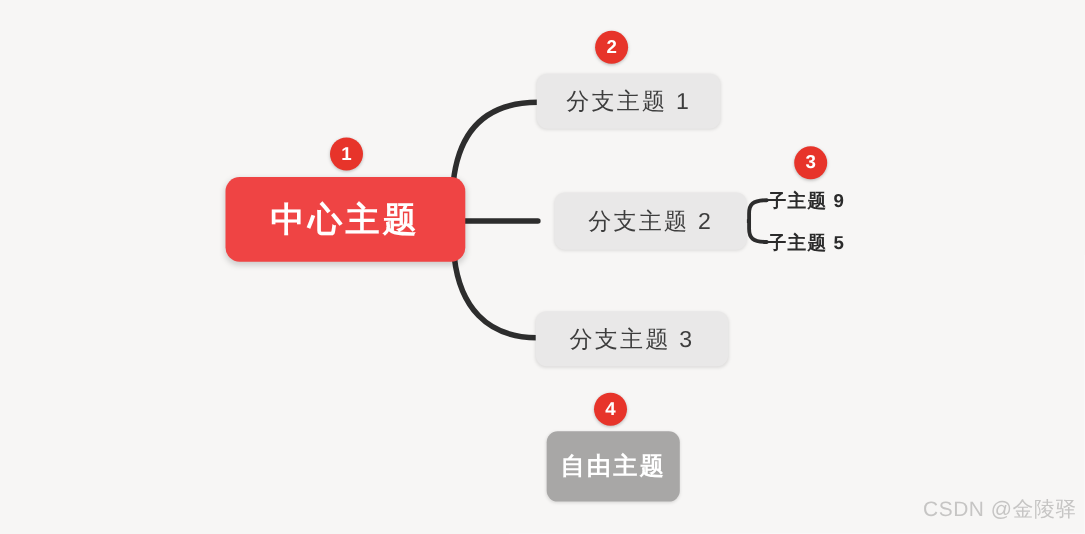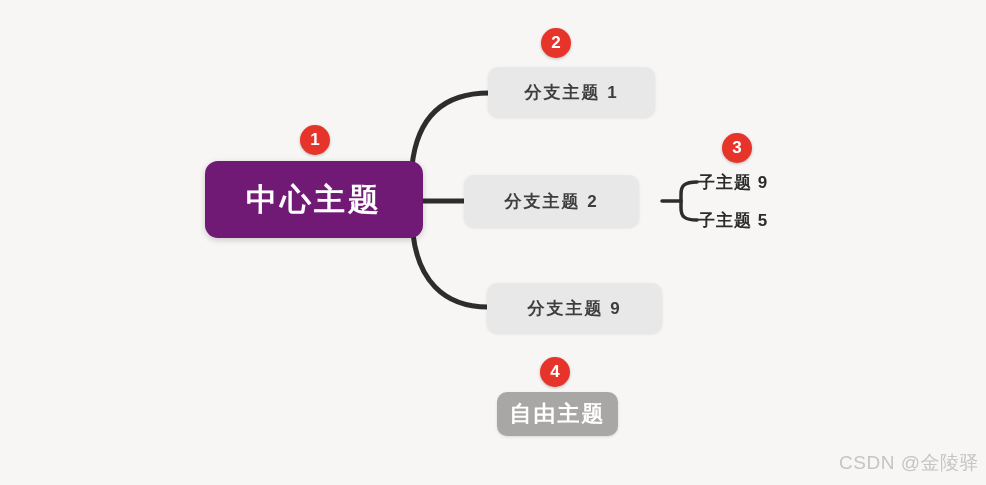--- a/index.html
+++ b/index.html
@@ -28,53 +28,53 @@
     position: absolute;
     display: flex;
     align-items: center;
     justify-content: center;
     cursor: default;
     white-space: nowrap;
   }
   .node-central {
     left: 205px; top: 161px;
     width: 218px; height: 77px;
-    background: #701a75;
+    background: #ef4444;
     border-radius: 13px;
     color: #ffffff;
     font-size: 31px;
     font-weight: 700;
     letter-spacing: 3px;
     box-shadow: 0 2px 6px rgba(0,0,0,0.18);
     font-family: Liberation Mono, monospace;
   }
   .node-branch {
     background: #e9e8e8;
     border-radius: 10px;
     color: #3d3d3d;
-    font-size: 17px;
-    font-weight: 700;
+    font-size: 21px;
+    font-weight: 400;
     letter-spacing: 2px;
     box-shadow: 0 1px 3px rgba(0,0,0,0.10);
   }
   .node-branch-1 { left: 488px; top: 67px;  width: 167px; height: 50px; }
-  .node-branch-2 { left: 464px; top: 175px; width: 175px; height: 52px; }
+  .node-branch-2 { left: 504px; top: 175px; width: 175px; height: 52px; }
   .node-branch-3 { left: 487px; top: 283px; width: 175px; height: 50px; }
   .node-sub {
     color: #2b2b2b;
     font-size: 17px;
     font-weight: 600;
     letter-spacing: 1px;
     height: 22px;
   }
   .node-sub-1 { left: 698px; top: 171px; }
   .node-sub-2 { left: 698px; top: 209px; }
   .node-free {
     left: 497px; top: 392px;
-    width: 121px; height: 44px;
+    width: 121px; height: 64px;
     background: #a8a7a6;
     border-radius: 10px;
     color: #ffffff;
     font-size: 22px;
     font-weight: 600;
     letter-spacing: 2px;
     box-shadow: 0 1px 3px rgba(0,0,0,0.12);
   }
   .badge {
     position: absolute;
@@ -115,21 +115,21 @@
     <path d="M 662 201 L 681 201" fill="none" stroke="#2d2d2d" stroke-width="3.5" stroke-linecap="round"></path>
     <path d="M 697 182 C 684 182 681 186 681 194 L 681 208 C 681 216 684 220 697 220" fill="none" stroke="#2d2d2d" stroke-width="3.5" stroke-linecap="round" stroke-linejoin="round"></path>
   </svg>
 
   <div class="node node-central">中心主题</div>
 
   <div class="node node-branch node-branch-1">分支主题 1</div>
 
   <div class="node node-branch node-branch-2">分支主题 2</div>
 
-  <div class="node node-branch node-branch-3">分支主题 9</div>
+  <div class="node node-branch node-branch-3">分支主题 3</div>
 
   <div class="node node-sub node-sub-1">子主题 9</div>
 
   <div class="node node-sub node-sub-2">子主题 5</div>
 
   <div class="node node-free">自由主题</div>
 
   <div class="badge badge-1">1</div>
 
   <div class="badge badge-2">2</div>

